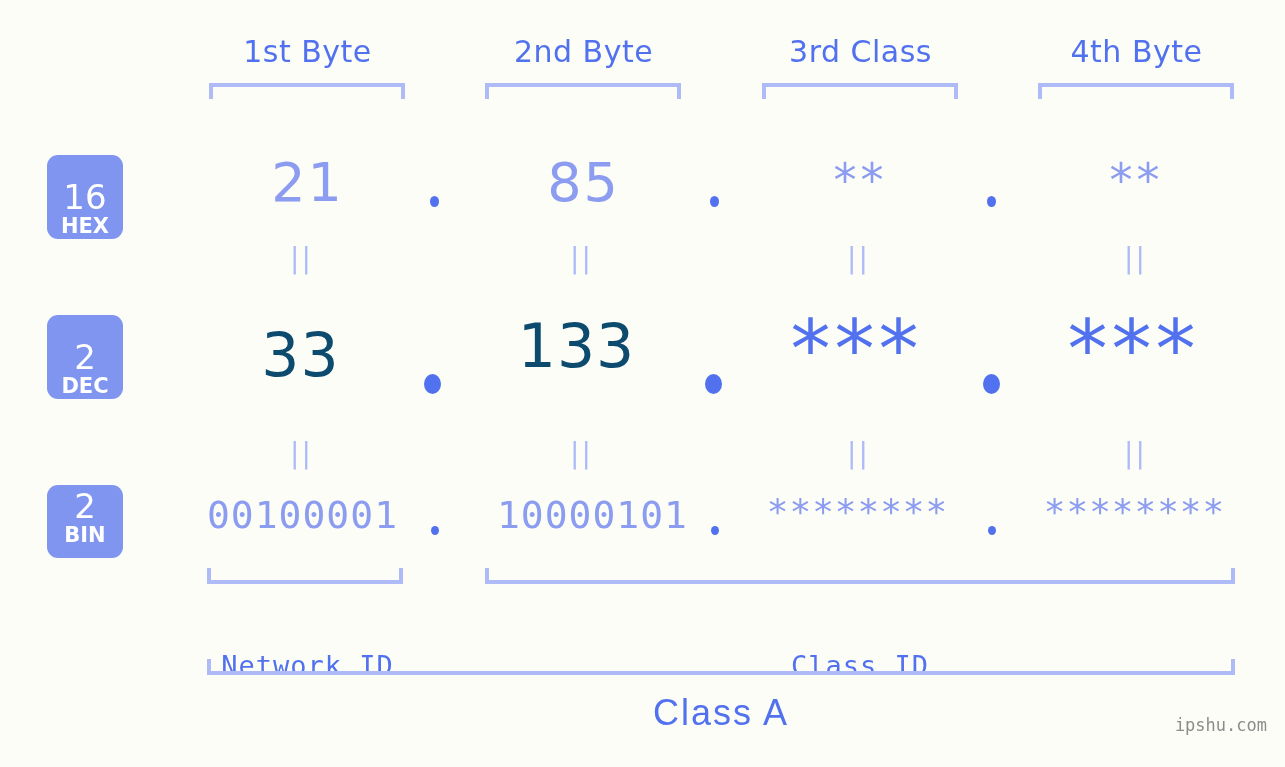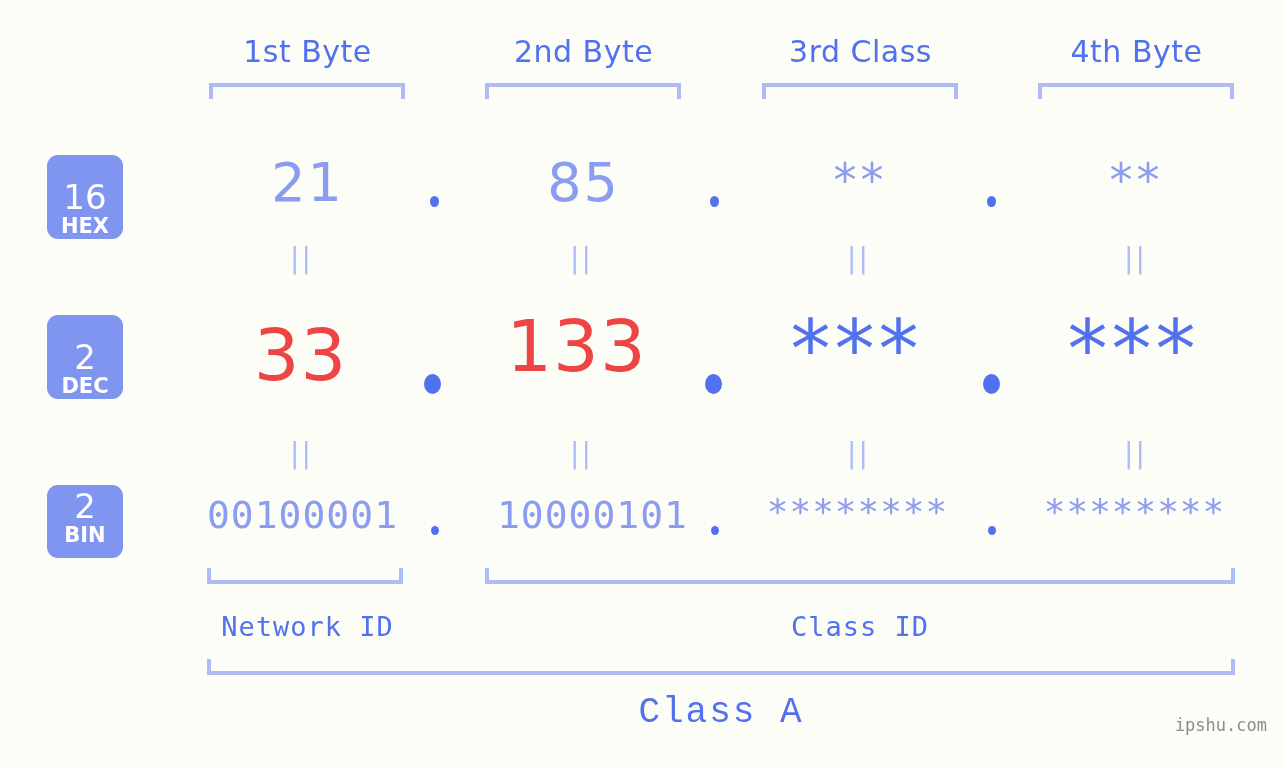--- a/index.html
+++ b/index.html
@@ -90,23 +90,23 @@
     color: #8c9cf0;
     letter-spacing: 2px;
   }
   .hex-mask {
     font-size: 46px;
     line-height: 56px;
     color: #8c9cf0;
     letter-spacing: 4px;
   }
   .dec-val {
-    font-size: 72px;
+    font-size: 60px;
     line-height: 100px;
-    color: #ef4444;
+    color: #0c4a6e;
     letter-spacing: 1px;
   }
   .dec-mask {
     font-size: 80px;
     line-height: 100px;
     color: #5271ef;
     letter-spacing: 4px;
   }
   .bin-val {
     font-family: "DejaVu Sans Mono", monospace;
@@ -148,25 +148,26 @@
   
   .id-label {
     position: absolute;
     text-align: center;
     font-family: "DejaVu Sans Mono", monospace;
     font-size: 27px;
     line-height: 30px;
     color: #5271ef;
     letter-spacing: 1px;
     white-space: nowrap;
+    margin-top: 39px;
   }
   .class-label {
     position: absolute;
     text-align: center;
-    font-family: Liberation Mono, monospace;
+    font-family: Liberation Sans, sans-serif;
     font-size: 36px;
     line-height: 40px;
     color: #5271ef;
     letter-spacing: 2px;
     white-space: nowrap;
   }
   .watermark {
     position: absolute;
     right: 18px;
     top: 715px;

